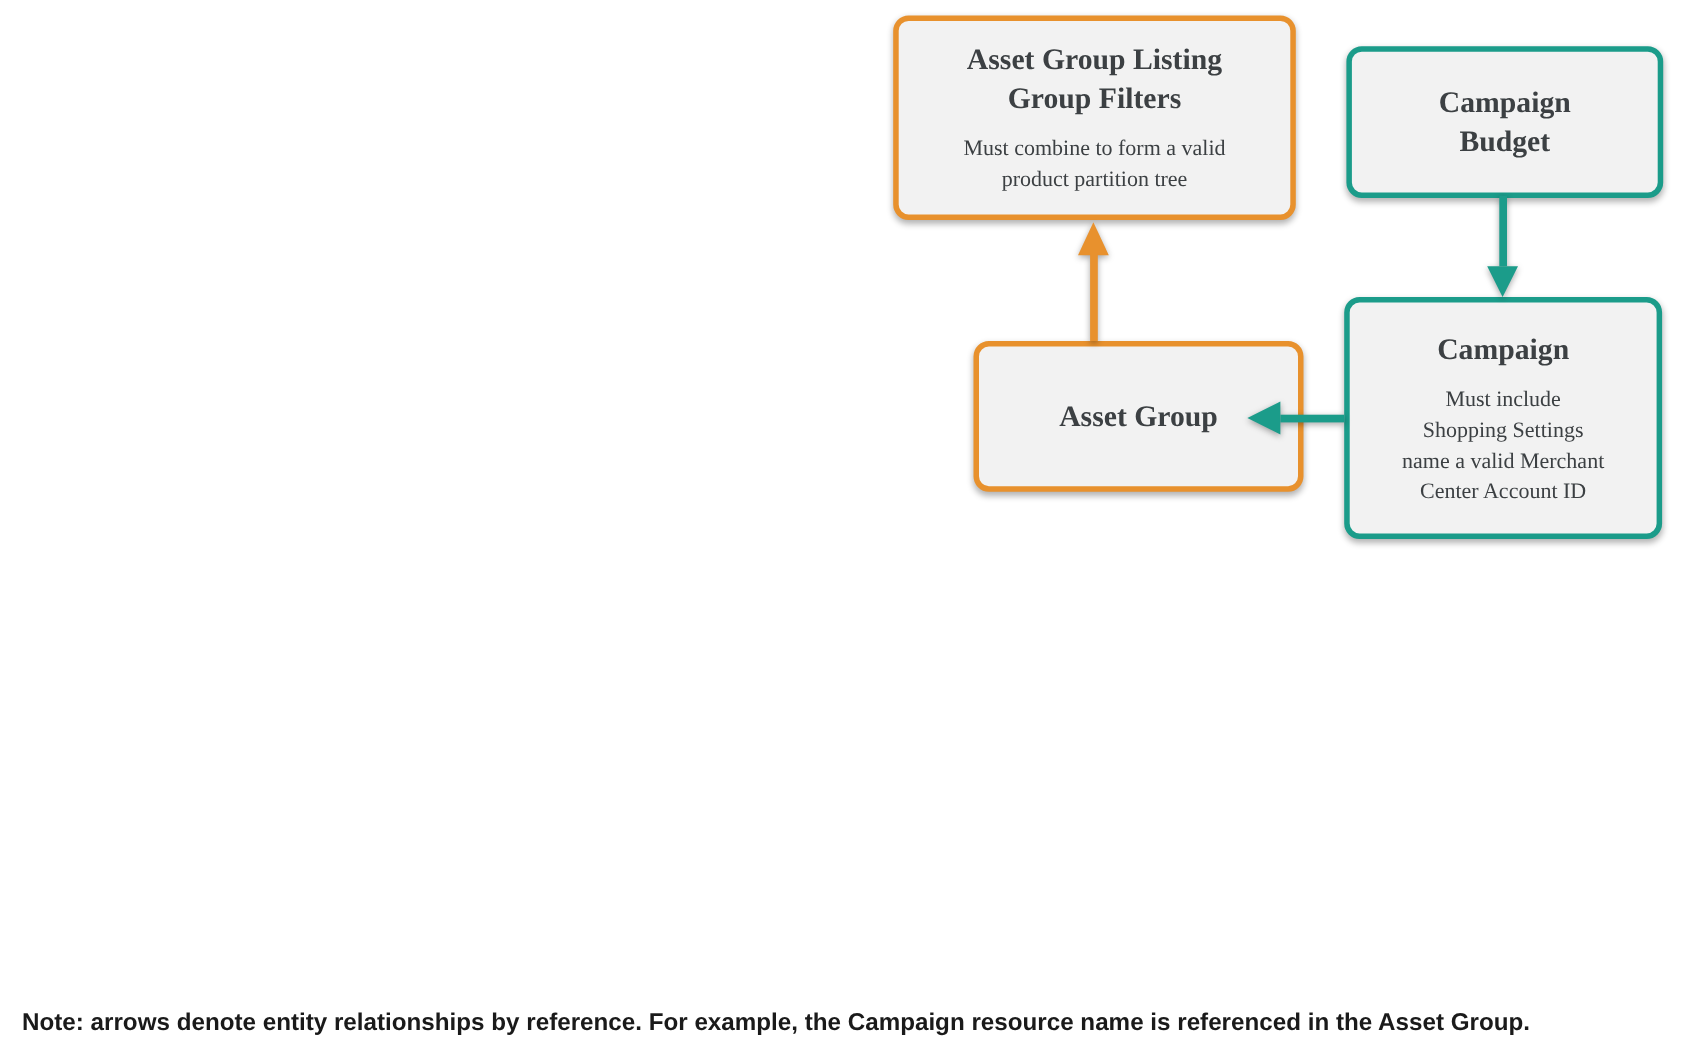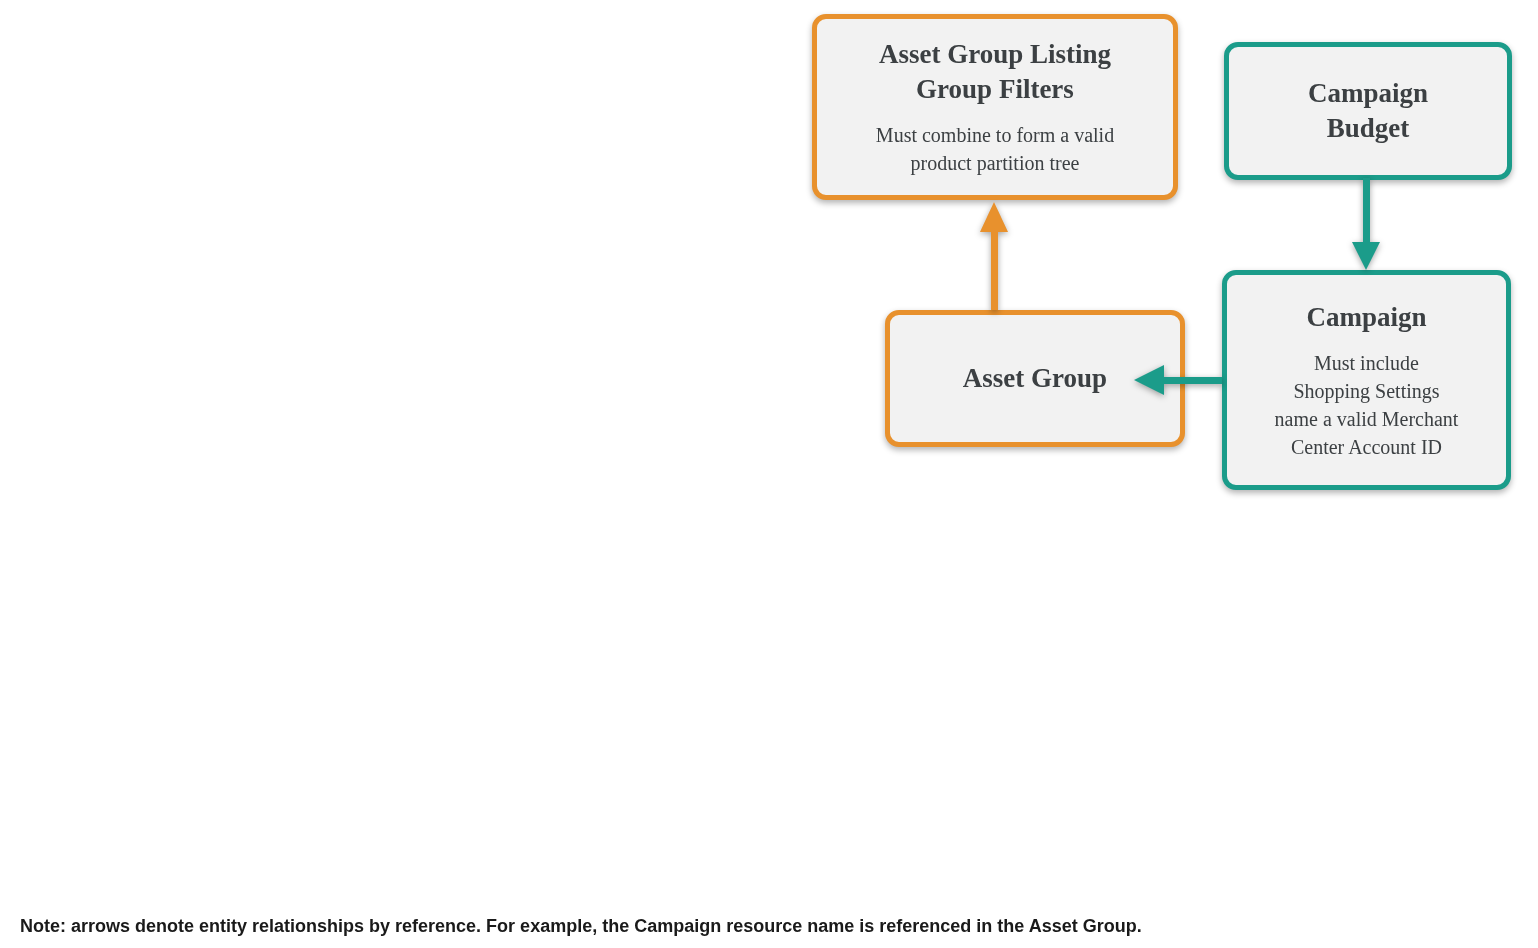--- a/index.html
+++ b/index.html
@@ -96,21 +96,21 @@
   }
   #arrow-left .shaft {
     left: 30px; top: 11.5px; width: 58px; height: 7px;
     background: var(--teal, #1B9C8A);
   }
 
   .note {
     position: absolute;
     left: 20px;
     top: 916px;
-    font-size: 18px;
+    font-size: 22px;
     font-weight: bold;
     color: var(--note-color, #1A1A1A);
     white-space: nowrap;
   }
 </style>
 </head>
 <body>
 
 <div id="canvas">
 

